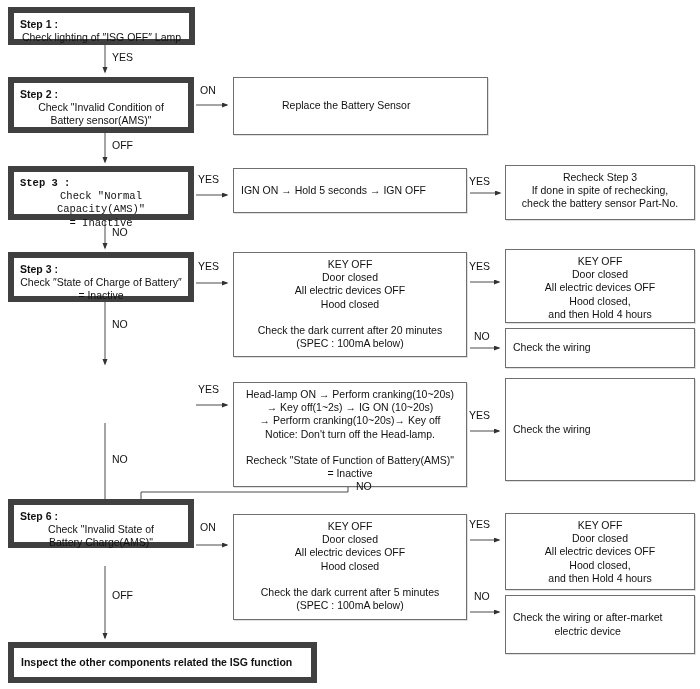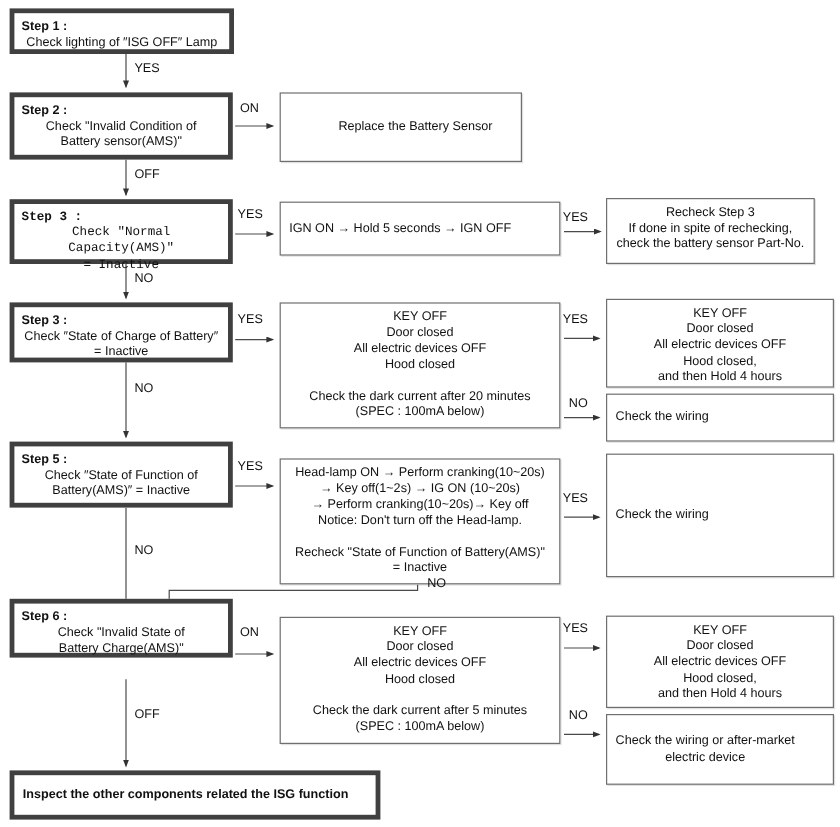--- a/index.html
+++ b/index.html
@@ -1,20 +1,20 @@
 <!DOCTYPE html>
 <html><head>
 <meta charset="utf-8">
 <style>
   html,body{margin:0;padding:0;background:#ffffff;}
   #stage{position:relative;width:700px;height:689px;background:#ffffff;
          font-family:"Liberation Sans",sans-serif;color:#111;overflow:hidden;}
   .box{position:absolute;box-sizing:border-box;background:#fff;
        font-size:10.5px;line-height:13.2px;color:#111;}
-  .dark{border:4px solid #404040;}
+  .dark{border:6px solid #404040;}
   .light{border:1px solid #6f6f6f;box-shadow:1px 1px 0 rgba(0,0,0,0.12);}
   .pad{padding:5px 6px;}
   .vc{display:flex;align-items:center;padding:0 7px;}
   .t{font-weight:bold;}
   .b{white-space:pre-line;text-align:center;}
   .bold{font-weight:bold;}
   .lbl{position:absolute;font-size:10.5px;line-height:12px;color:#111;white-space:nowrap;}
   svg.wires{position:absolute;left:0;top:0;pointer-events:none;}
 </style>
 </head>
@@ -64,37 +64,32 @@
     <div class="b">Check "Normal Capacity(AMS)"
 = Inactive</div>
   </div>
 
   <div class="box dark pad" style="left:8px;top:252px;width:186px;height:50px;">
     <div class="t">Step 3 :</div>
     <div class="b">Check ″State of Charge of Battery″
 = Inactive</div>
   </div>
 
-  <div class="box dark pad" style="left:8px;top:368px;width:186px;height:55px;">
-    <div class="t">Step 5 :</div>
-    <div class="b">Check ″State of Function of
-Battery(AMS)″ = Inactive</div>
-  </div>
 
   <div class="box dark pad" style="left:8px;top:499px;width:186px;height:49px;">
     <div class="t">Step 6 :</div>
     <div class="b">Check "Invalid State of
 Battery Charge(AMS)"</div>
   </div>
 
   <div class="box dark vc bold" style="left:8px;top:642px;width:309px;height:41px;">
     <div class="b">Inspect the other components related the ISG function</div>
   </div>
 
-  <div class="box light vc" style="left:233px;top:77px;width:202px;height:58px;padding-left:48px;">
+  <div class="box light vc" style="left:233px;top:77px;width:255px;height:58px;padding-left:48px;">
     <div class="b">Replace the Battery Sensor</div>
   </div>
 
   <div class="box light vc" style="left:233px;top:168px;width:234px;height:45px;">
     <div class="b">IGN ON → Hold 5 seconds → IGN OFF</div>
   </div>
 
   <div class="box light pad" style="left:233px;top:252px;width:234px;height:105px;">
     <div class="b">KEY OFF
 Door closed
@@ -118,21 +113,21 @@
   <div class="box light pad" style="left:233px;top:514px;width:234px;height:106px;">
     <div class="b">KEY OFF
 Door closed
 All electric devices OFF
 Hood closed
 
 Check the dark current after 5 minutes
 (SPEC : 100mA below)</div>
   </div>
 
-  <div class="box light pad" style="left:505px;top:165px;width:174px;height:55px;">
+  <div class="box light pad" style="left:505px;top:165px;width:190px;height:55px;">
     <div class="b">Recheck Step 3
 If done in spite of rechecking,
 check the battery sensor Part-No.</div>
   </div>
 
   <div class="box light pad" style="left:505px;top:249px;width:190px;height:74px;">
     <div class="b">KEY OFF
 Door closed
 All electric devices OFF
 Hood closed,

